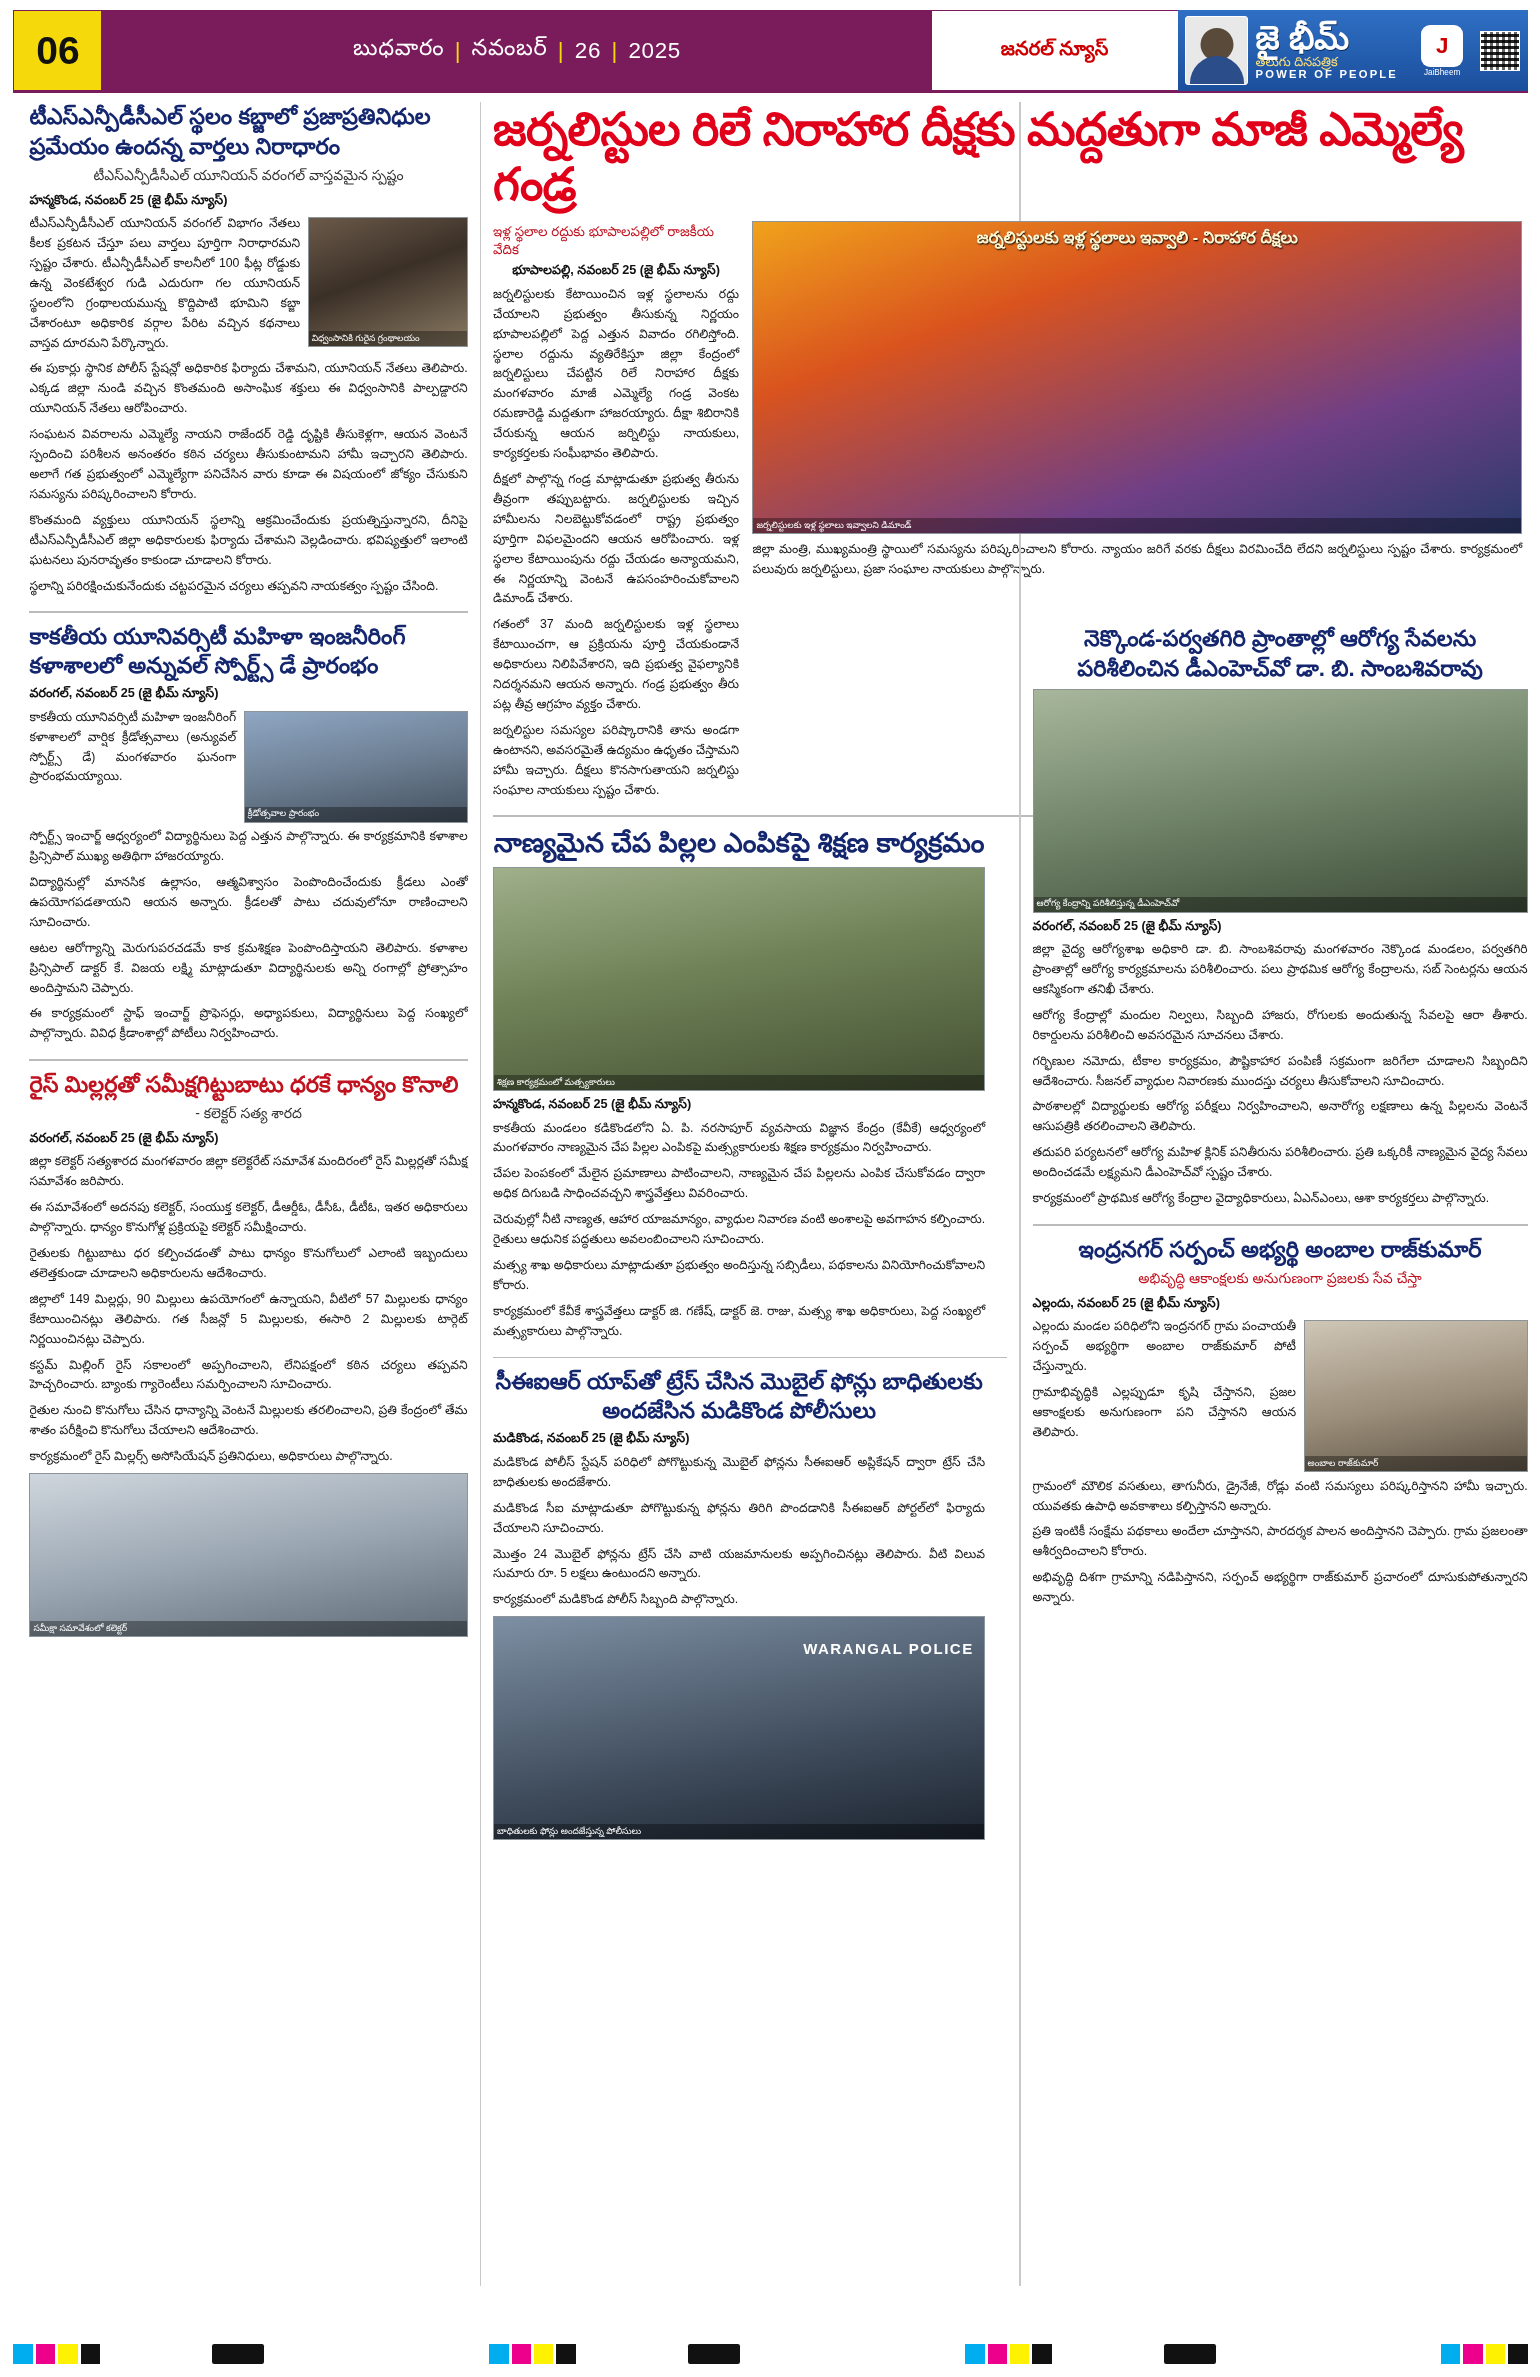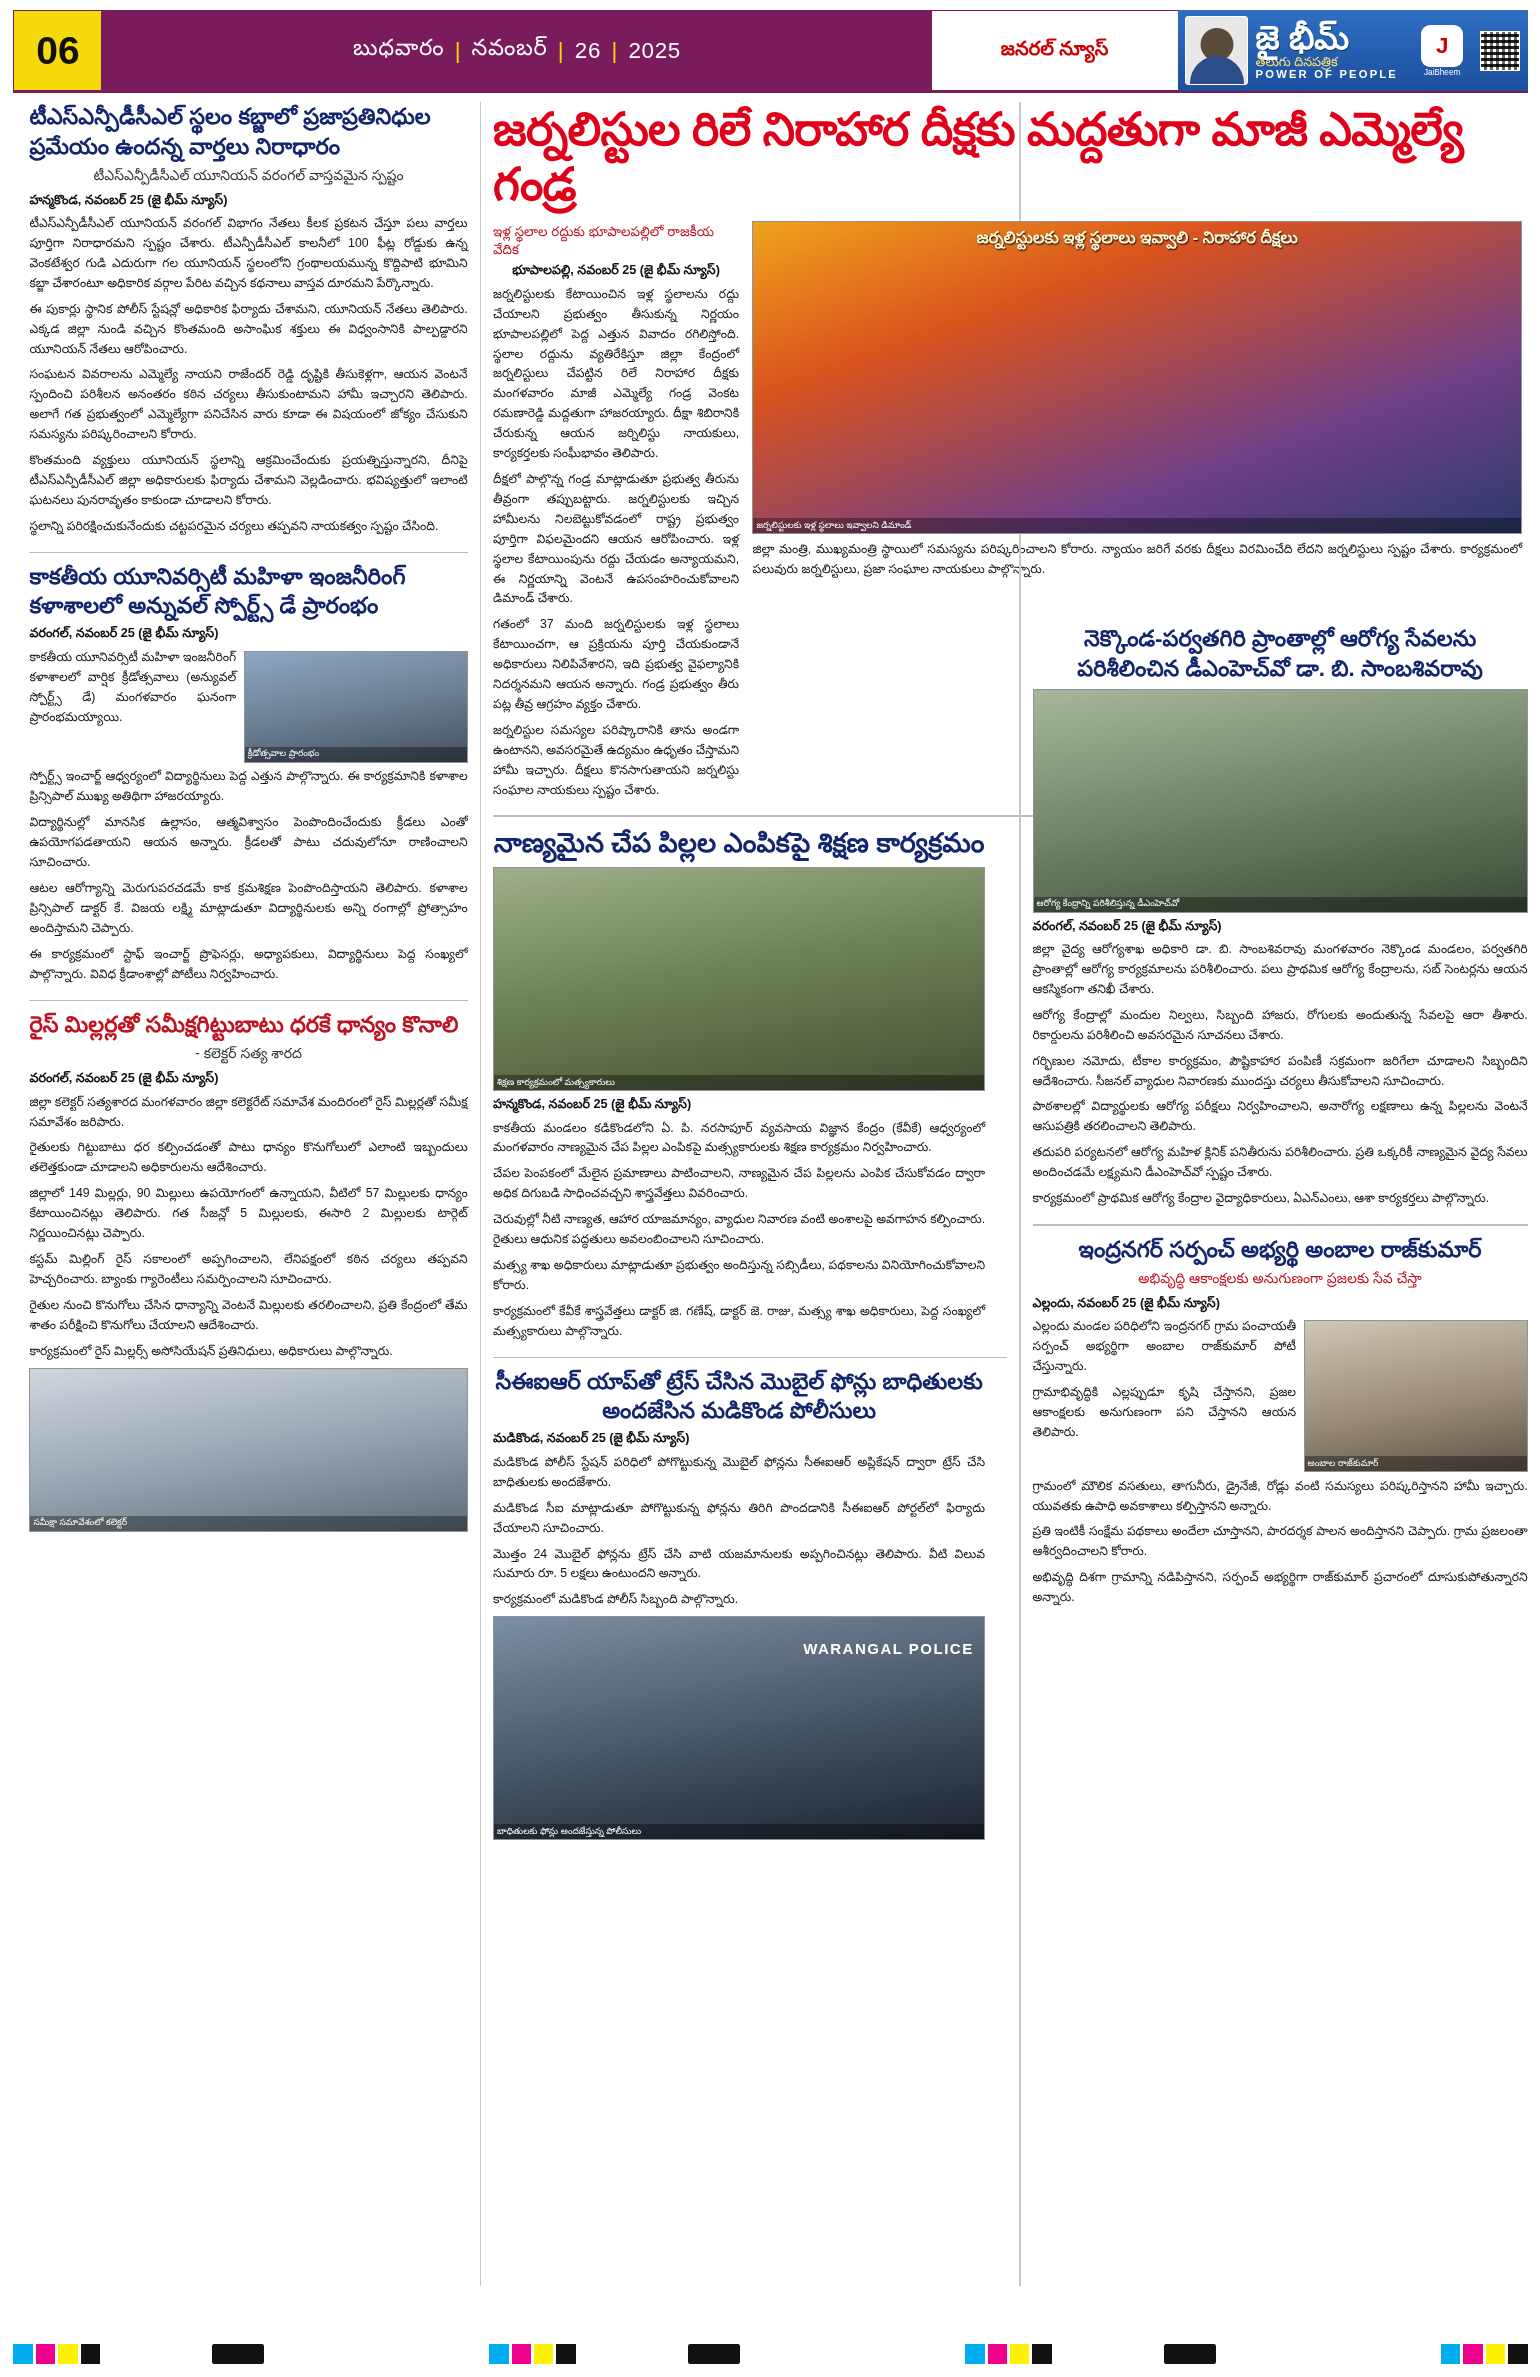--- a/index.html
+++ b/index.html
@@ -144,20 +144,23 @@
   </div>
 
   <div class="content">
 
     <div class="col col-1">
 
       <div>
         <h2 class="hd blue">టీఎస్ఎన్పీడీసీఎల్ స్థలం కబ్జాలో ప్రజాప్రతినిధుల ప్రమేయం ఉందన్న వార్తలు నిరాధారం</h2>
         <h3 class="sub">టీఎస్ఎన్పీడీసీఎల్ యూనియన్ వరంగల్ వాస్తవమైన స్పష్టం</h3>
         <div class="byline">హన్మకొండ, నవంబర్ 25 (జై భీమ్ న్యూస్)</div>
+        <div class="photo ph-a wrap-img" style="width:160px;height:130px;">
+          <div class="cap">విధ్వంసానికి గురైన గ్రంథాలయం</div>
+        </div>
         <p class="body">టీఎస్ఎన్పీడీసీఎల్ యూనియన్ వరంగల్ విభాగం నేతలు కీలక ప్రకటన చేస్తూ పలు వార్తలు పూర్తిగా నిరాధారమని స్పష్టం చేశారు. టీఎన్పీడీసీఎల్ కాలనీలో 100 ఫీట్ల రోడ్డుకు ఉన్న వెంకటేశ్వర గుడి ఎదురుగా గల యూనియన్ స్థలంలోని గ్రంథాలయమున్న కొద్దిపాటి భూమిని కబ్జా చేశారంటూ అధికారిక వర్గాల పేరిట వచ్చిన కథనాలు వాస్తవ దూరమని పేర్కొన్నారు.</p>
         <p class="body">ఈ పుకార్లు స్థానిక పోలీస్ స్టేషన్లో అధికారిక ఫిర్యాదు చేశామని, యూనియన్ నేతలు తెలిపారు. ఎక్కడ జిల్లా నుండి వచ్చిన కొంతమంది అసాంఘిక శక్తులు ఈ విధ్వంసానికి పాల్పడ్డారని యూనియన్ నేతలు ఆరోపించారు.</p>
         <div class="clear"></div>
         <p class="body">సంఘటన వివరాలను ఎమ్మెల్యే నాయని రాజేందర్ రెడ్డి దృష్టికి తీసుకెళ్లగా, ఆయన వెంటనే స్పందించి పరిశీలన అనంతరం కఠిన చర్యలు తీసుకుంటామని హామీ ఇచ్చారని తెలిపారు. అలాగే గత ప్రభుత్వంలో ఎమ్మెల్యేగా పనిచేసిన వారు కూడా ఈ విషయంలో జోక్యం చేసుకుని సమస్యను పరిష్కరించాలని కోరారు.</p>
         <p class="body">కొంతమంది వ్యక్తులు యూనియన్ స్థలాన్ని ఆక్రమించేందుకు ప్రయత్నిస్తున్నారని, దీనిపై టీఎస్ఎన్పీడీసీఎల్ జిల్లా అధికారులకు ఫిర్యాదు చేశామని వెల్లడించారు. భవిష్యత్తులో ఇలాంటి ఘటనలు పునరావృతం కాకుండా చూడాలని కోరారు.</p>
         <p class="body">స్థలాన్ని పరిరక్షించుకునేందుకు చట్టపరమైన చర్యలు తప్పవని నాయకత్వం స్పష్టం చేసింది.</p>
       </div>
 
       <div class="hr"></div>
 
@@ -176,20 +179,21 @@
         <p class="body"></p>
       </div>
 
       <div class="hr"></div>
 
       <div>
         <h2 class="hd red">రైస్ మిల్లర్లతో సమీక్షగిట్టుబాటు ధరకే ధాన్యం కొనాలి</h2>
         <h3 class="sub">- కలెక్టర్ సత్య శారద</h3>
         <div class="byline">వరంగల్, నవంబర్ 25 (జై భీమ్ న్యూస్)</div>
         <p class="body">జిల్లా కలెక్టర్ సత్యశారద మంగళవారం జిల్లా కలెక్టరేట్ సమావేశ మందిరంలో రైస్ మిల్లర్లతో సమీక్ష సమావేశం జరిపారు.</p>
+        <p class="body">ఈ సమావేశంలో అదనపు కలెక్టర్, సంయుక్త కలెక్టర్, డీఆర్డీఓ, డీసీఓ, డీటీఓ, ఇతర అధికారులు పాల్గొన్నారు. ధాన్యం కొనుగోళ్ల ప్రక్రియపై కలెక్టర్ సమీక్షించారు.</p>
         <p class="body">రైతులకు గిట్టుబాటు ధర కల్పించడంతో పాటు ధాన్యం కొనుగోలులో ఎలాంటి ఇబ్బందులు తలెత్తకుండా చూడాలని అధికారులను ఆదేశించారు.</p>
         <p class="body">జిల్లాలో 149 మిల్లర్లు, 90 మిల్లులు ఉపయోగంలో ఉన్నాయని, వీటిలో 57 మిల్లులకు ధాన్యం కేటాయించినట్లు తెలిపారు. గత సీజన్లో 5 మిల్లులకు, ఈసారి 2 మిల్లులకు టార్గెట్ నిర్ణయించినట్లు చెప్పారు.</p>
         <p class="body">కస్టమ్ మిల్లింగ్ రైస్ సకాలంలో అప్పగించాలని, లేనిపక్షంలో కఠిన చర్యలు తప్పవని హెచ్చరించారు. బ్యాంకు గ్యారెంటీలు సమర్పించాలని సూచించారు.</p>
         <p class="body">రైతుల నుంచి కొనుగోలు చేసిన ధాన్యాన్ని వెంటనే మిల్లులకు తరలించాలని, ప్రతి కేంద్రంలో తేమ శాతం పరీక్షించి కొనుగోలు చేయాలని ఆదేశించారు.</p>
         <p class="body">కార్యక్రమంలో రైస్ మిల్లర్స్ అసోసియేషన్ ప్రతినిధులు, అధికారులు పాల్గొన్నారు.</p>
         <div class="photo ph-e" style="width:100%;height:164px;margin-top:6px;">
           <div class="cap">సమీక్షా సమావేశంలో కలెక్టర్</div>
         </div>
       </div>
     </div>

